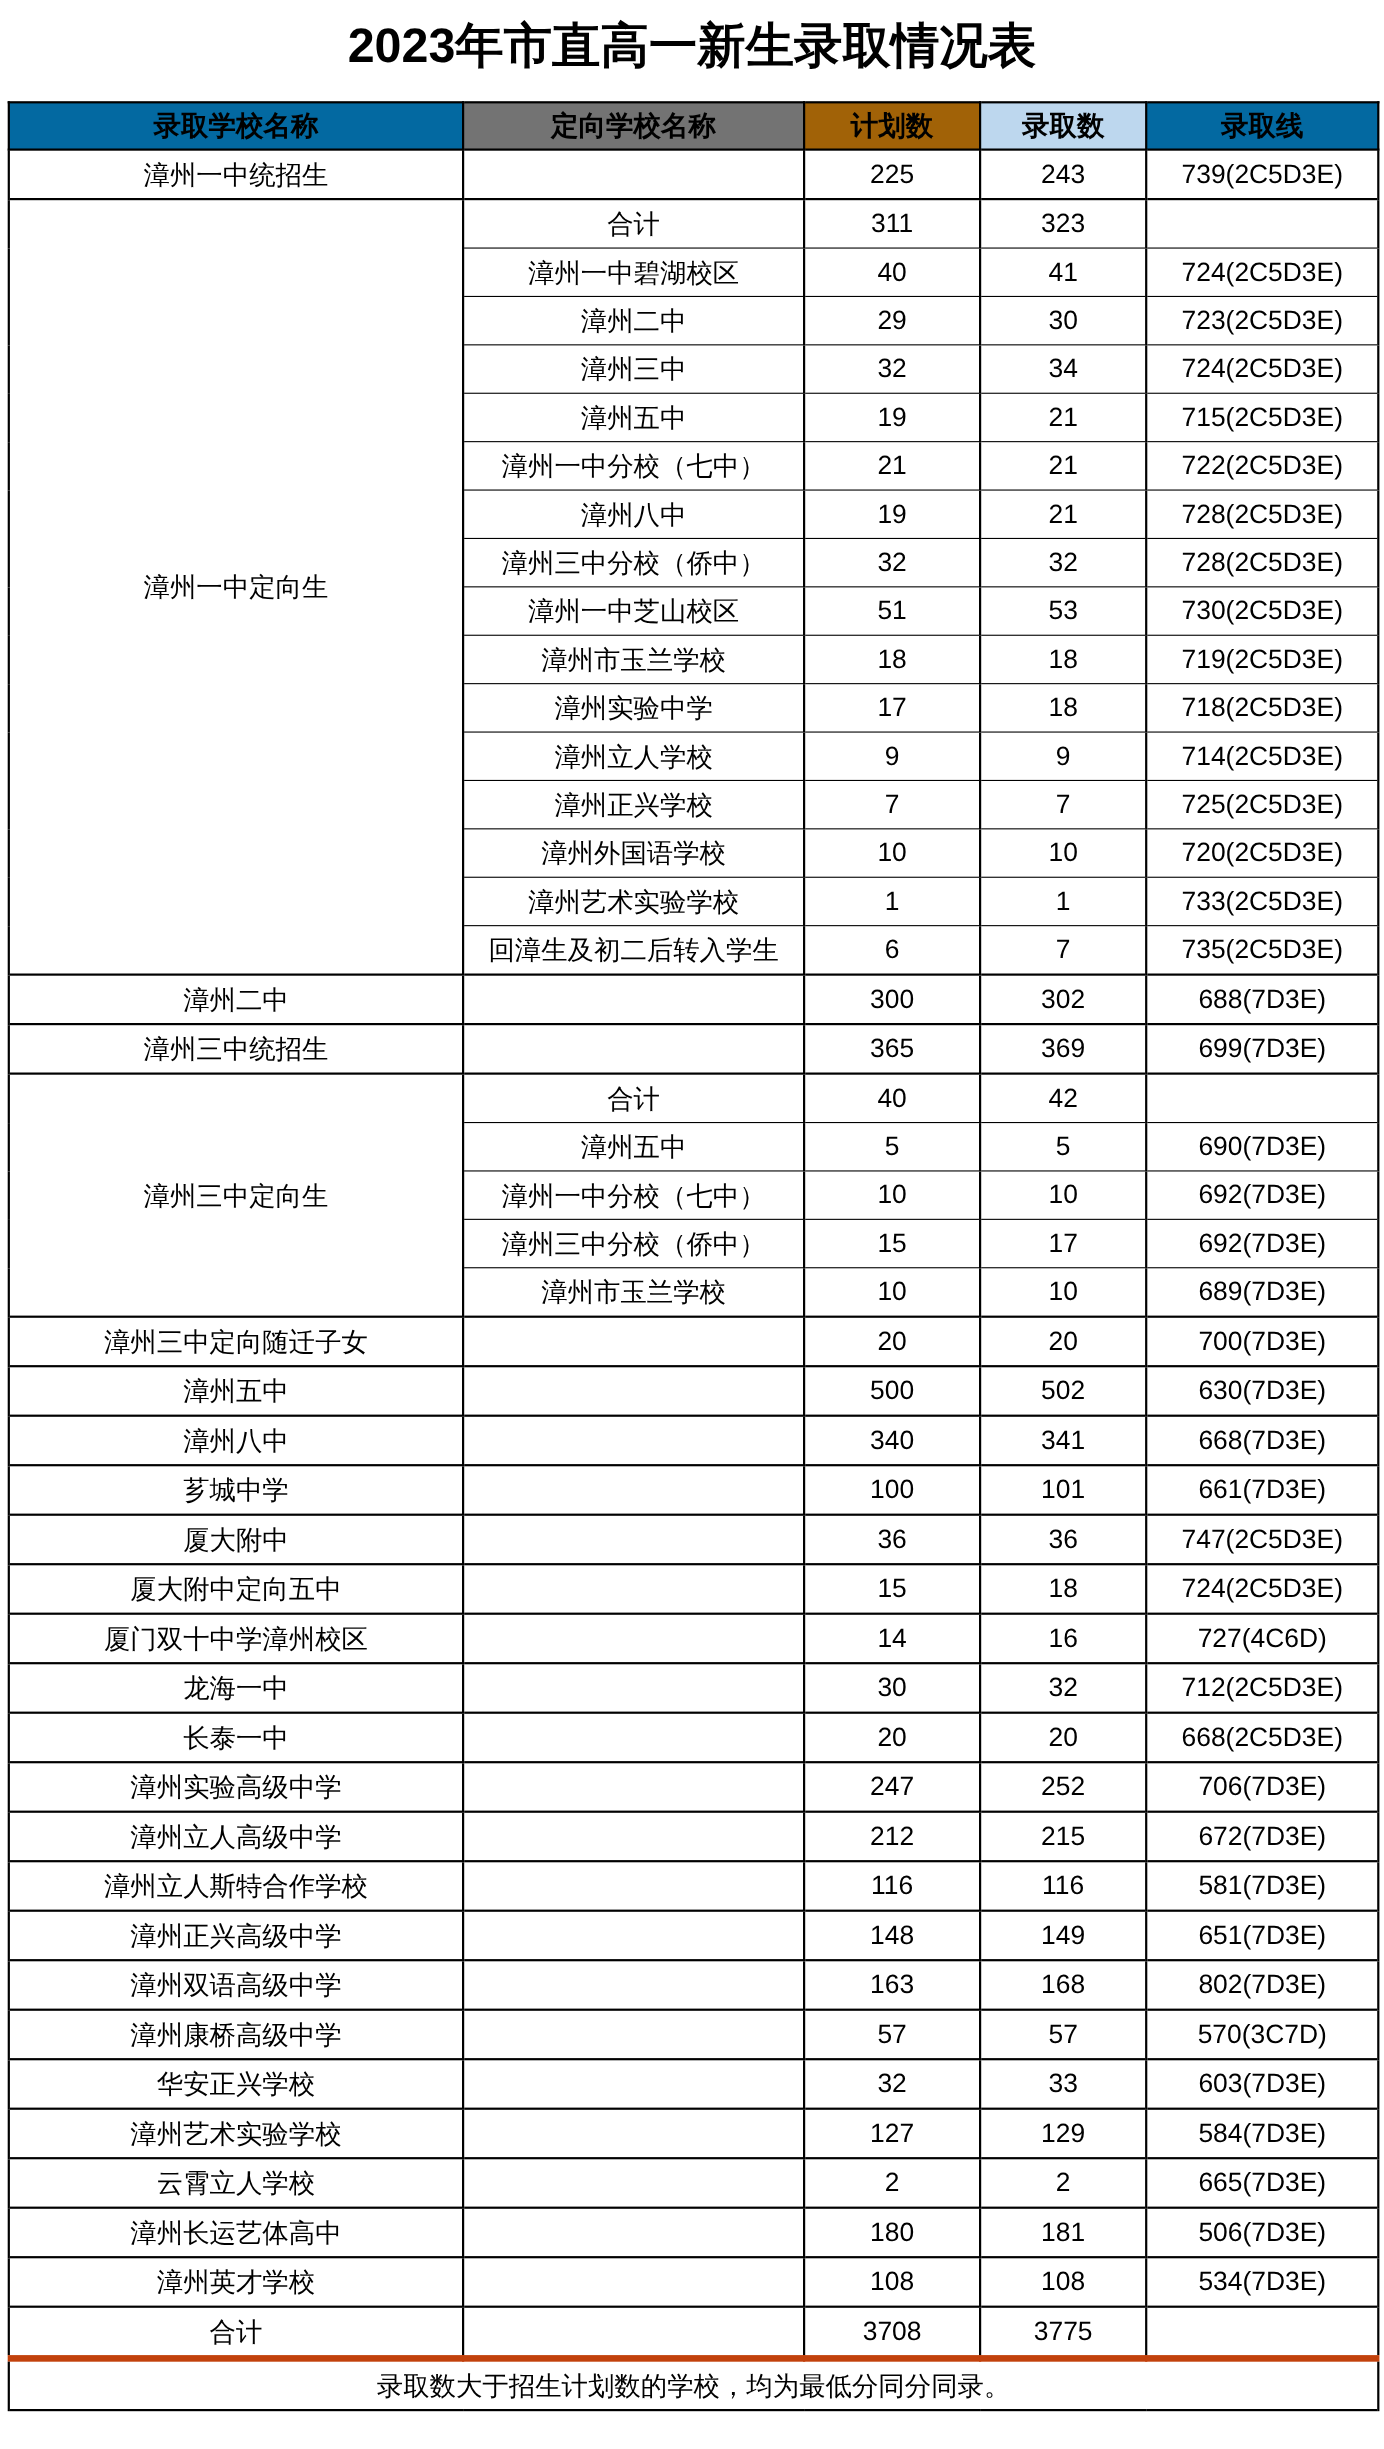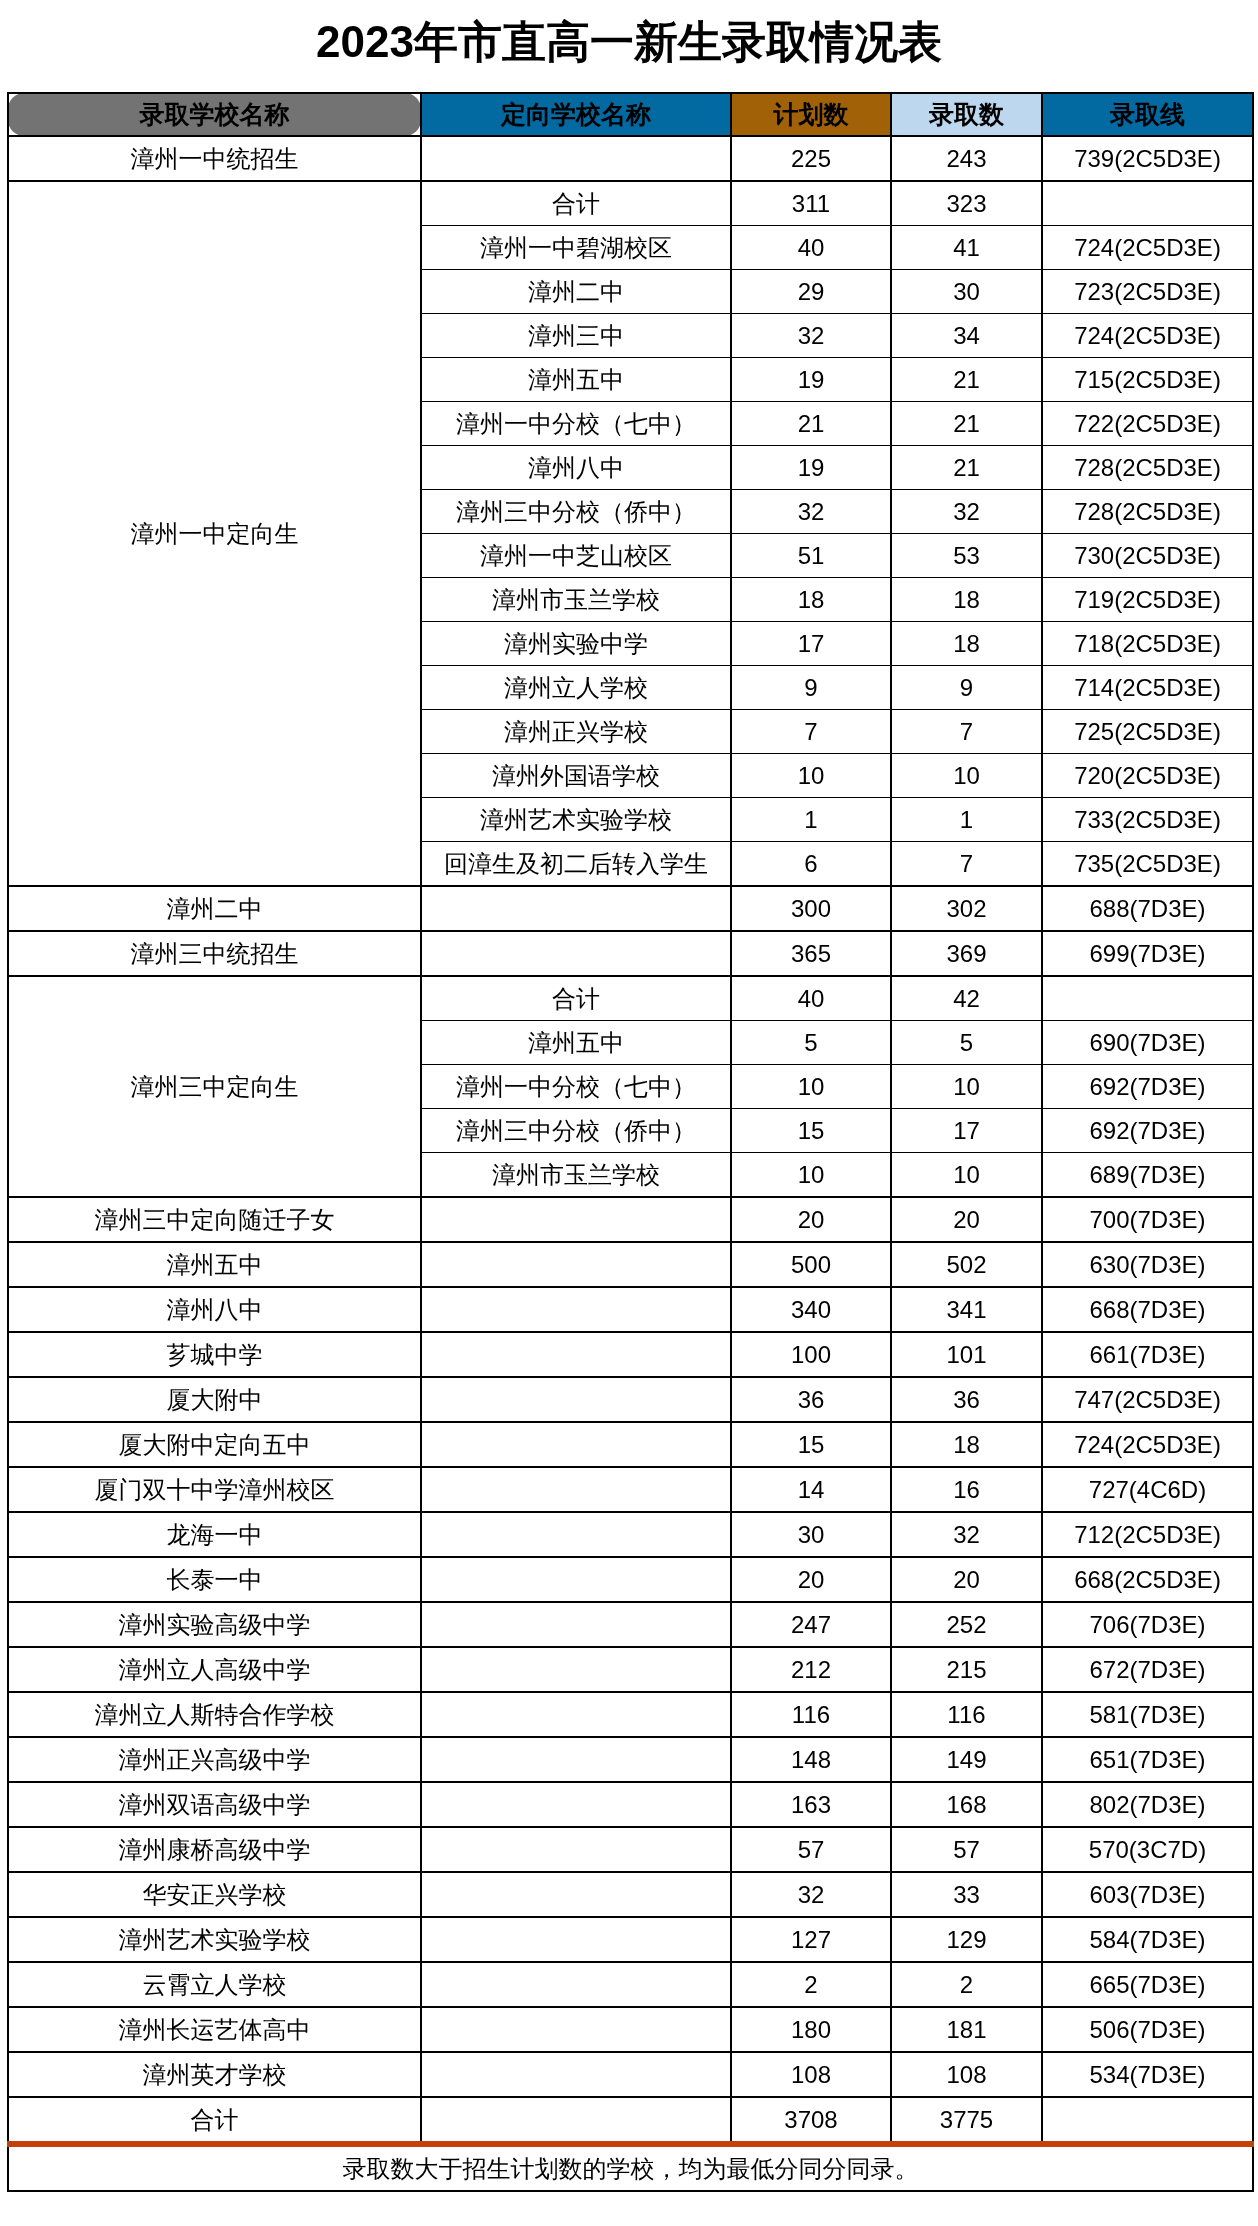--- a/index.html
+++ b/index.html
@@ -79,22 +79,22 @@
   <table class="admissions">
     <colgroup>
       <col class="c1">
         <col class="c2">
         <col class="c3">
         <col class="c4">
         <col class="c5">
     </colgroup>
     <thead>
       <tr>
-          <th style="background: #737373; border-radius: 16px;">录取学校名称</th>
-          <th style="background: #0369a1;">定向学校名称</th>
+          <th style="background: #0369a1;">录取学校名称</th>
+          <th style="background: #737373;">定向学校名称</th>
           <th style="background: #a16207; font-family: Liberation Serif, serif;">计划数</th>
           <th style="background: rgb(189, 215, 238);">录取数</th>
           <th style="background: #0369a1;">录取线</th>
         </tr>
     </thead>
     <tbody>
         <tr class="major">
           <td class="school-cell" rowspan="1">漳州一中统招生</td>
           <td></td>
           <td>225</td>

